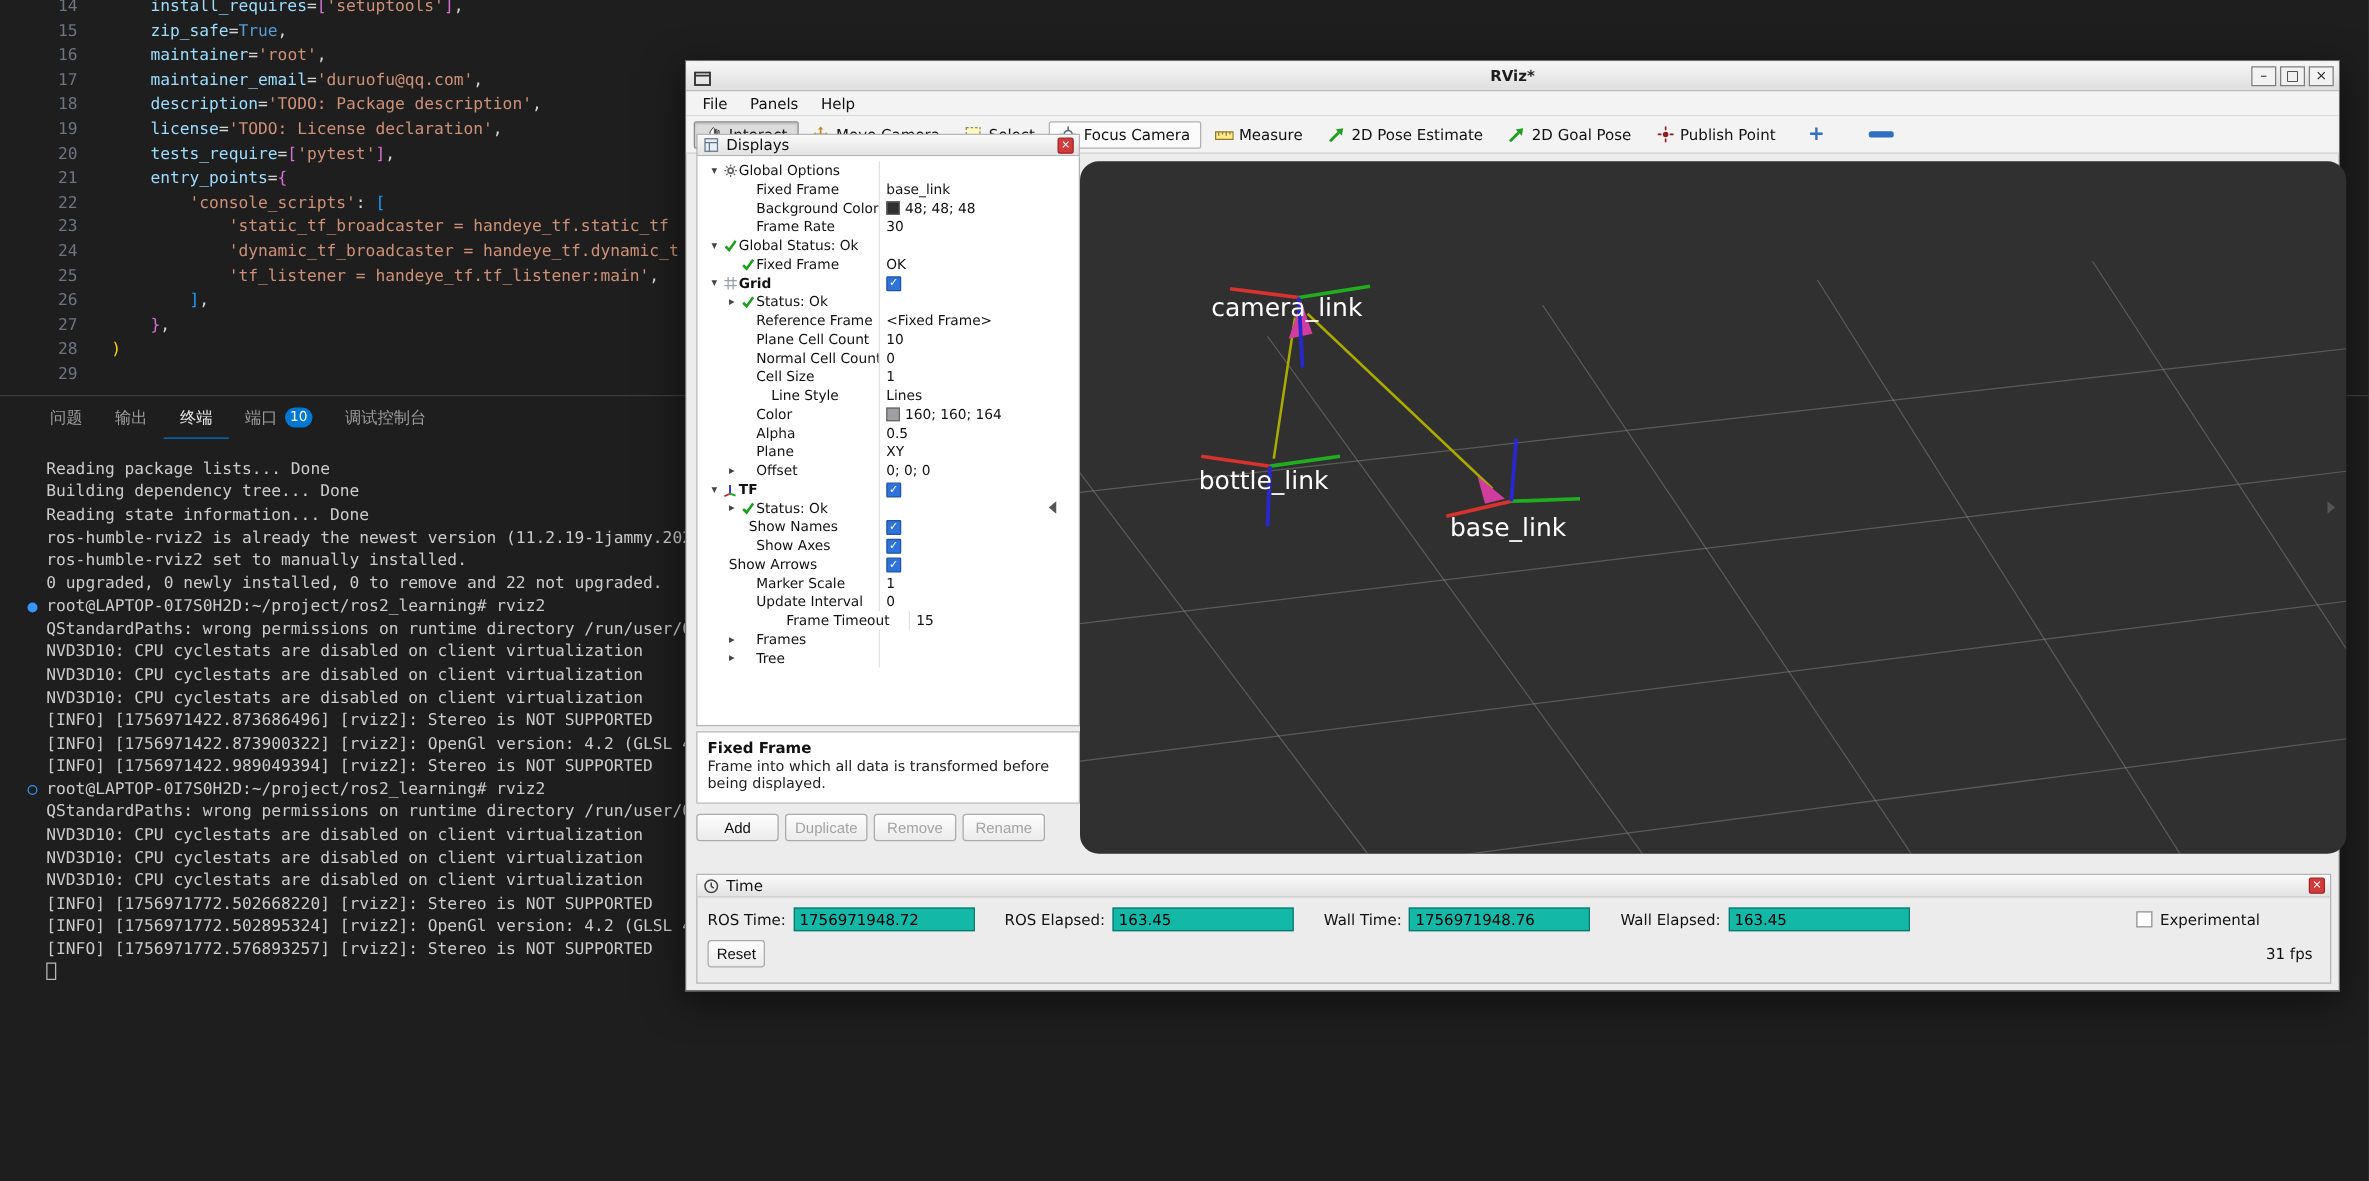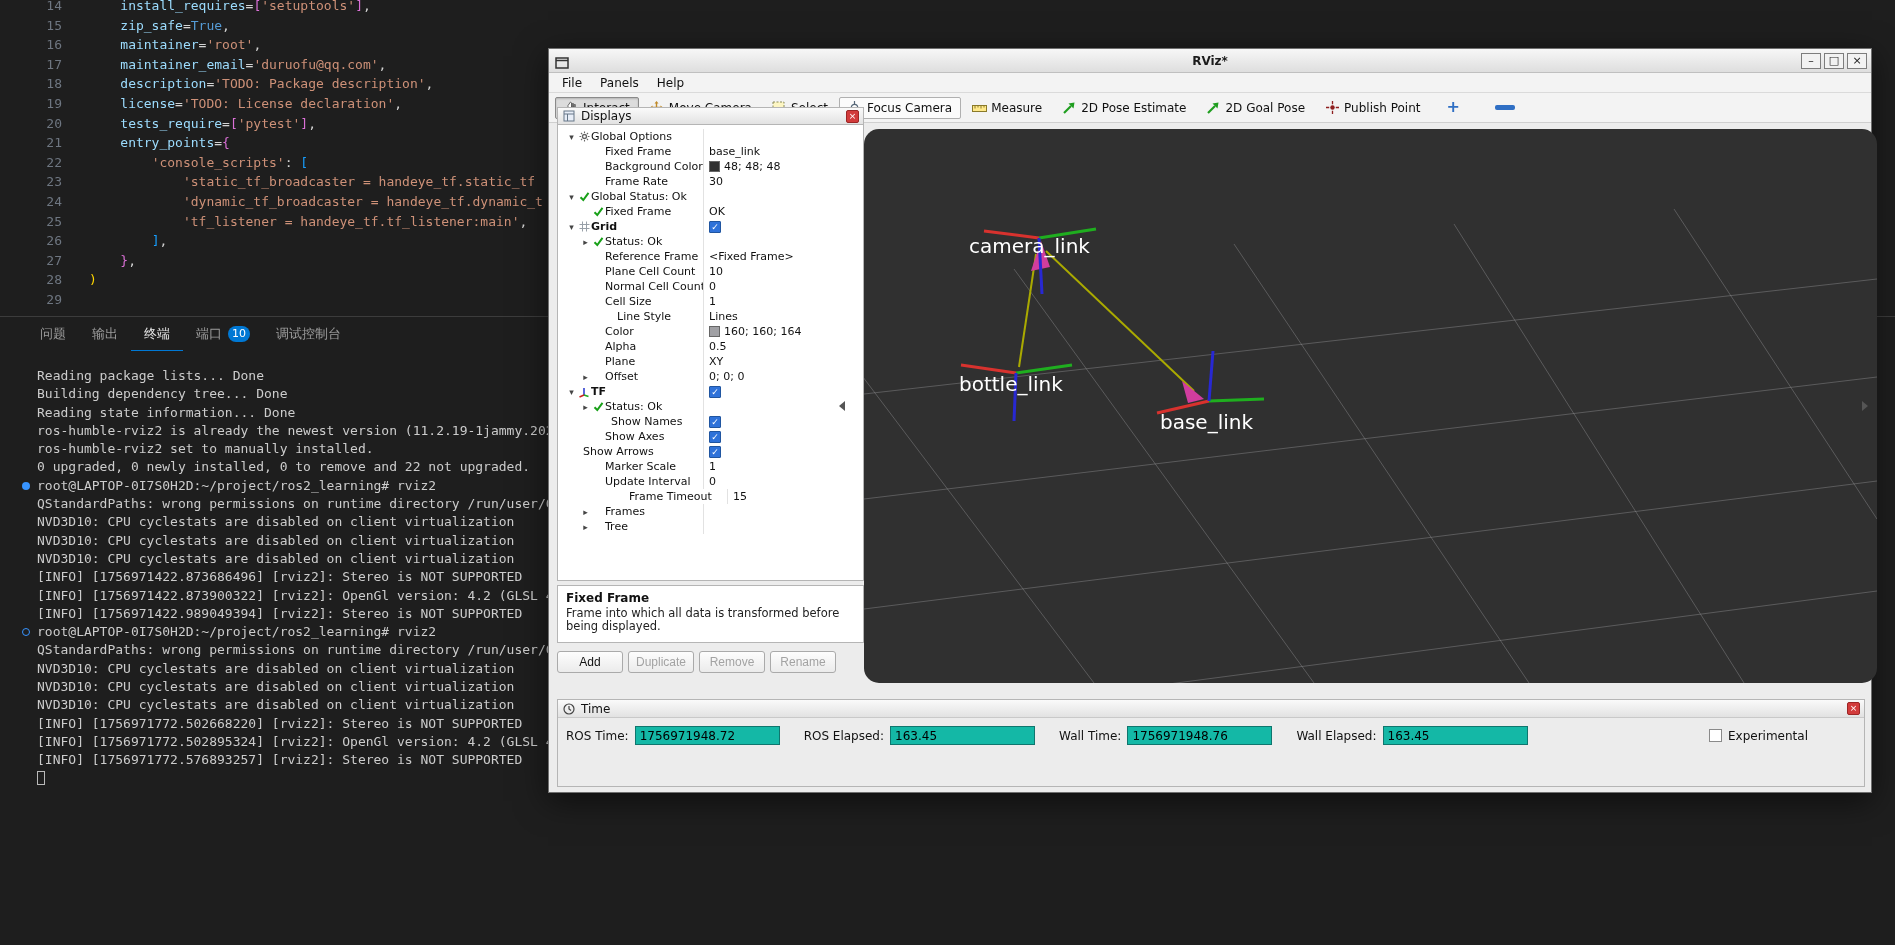--- a/index.html
+++ b/index.html
@@ -445,21 +445,21 @@
           <div class="tr-name" style="padding-left: 22px;">
             <span class="exp">▸</span>
             <span class="ticon"><svg width="11" height="11">
                 <path d="M1.5 6.2l2.8 2.8L9.5 1.8" fill="none" stroke="#18a018" stroke-width="2"></path>
               </svg></span>
             <span class="tname">Status: Ok</span>
           </div>
           <div class="tr-value"></div>
         </div>
         <div class="tree-row">
-          <div class="tr-name" style="padding-left: 28px;">
+          <div class="tr-name" style="padding-left: 16px;">
             <span class="exp"></span>
             <span class="ticon"></span>
             <span class="tname">Show Names</span>
           </div>
           <div class="tr-value">
             <span class="cbx">✓</span>
           </div>
         </div>
         <div class="tree-row">
           <div class="tr-name" style="padding-left: 22px;">
@@ -596,15 +596,19 @@
         <input class="tm-input" readonly="" value="163.45" style="">
         <span class="tm-label">Wall Time:</span>
         <input class="tm-input" readonly="" value="1756971948.76" style="">
         <span class="tm-label">Wall Elapsed:</span>
         <input class="tm-input" readonly="" value="163.45" style="">
         <span class="tm-exp">
         <span class="ucbx"></span>
         <span>Experimental</span>
       </span>
     </div>
+    <div class="tm-row2">
+      <button class="qbtn tm-reset">Reset</button>
+      <span class="tm-fps">31 fps</span>
+    </div>
   </div>
 
 </div>
 
 </body></html>

